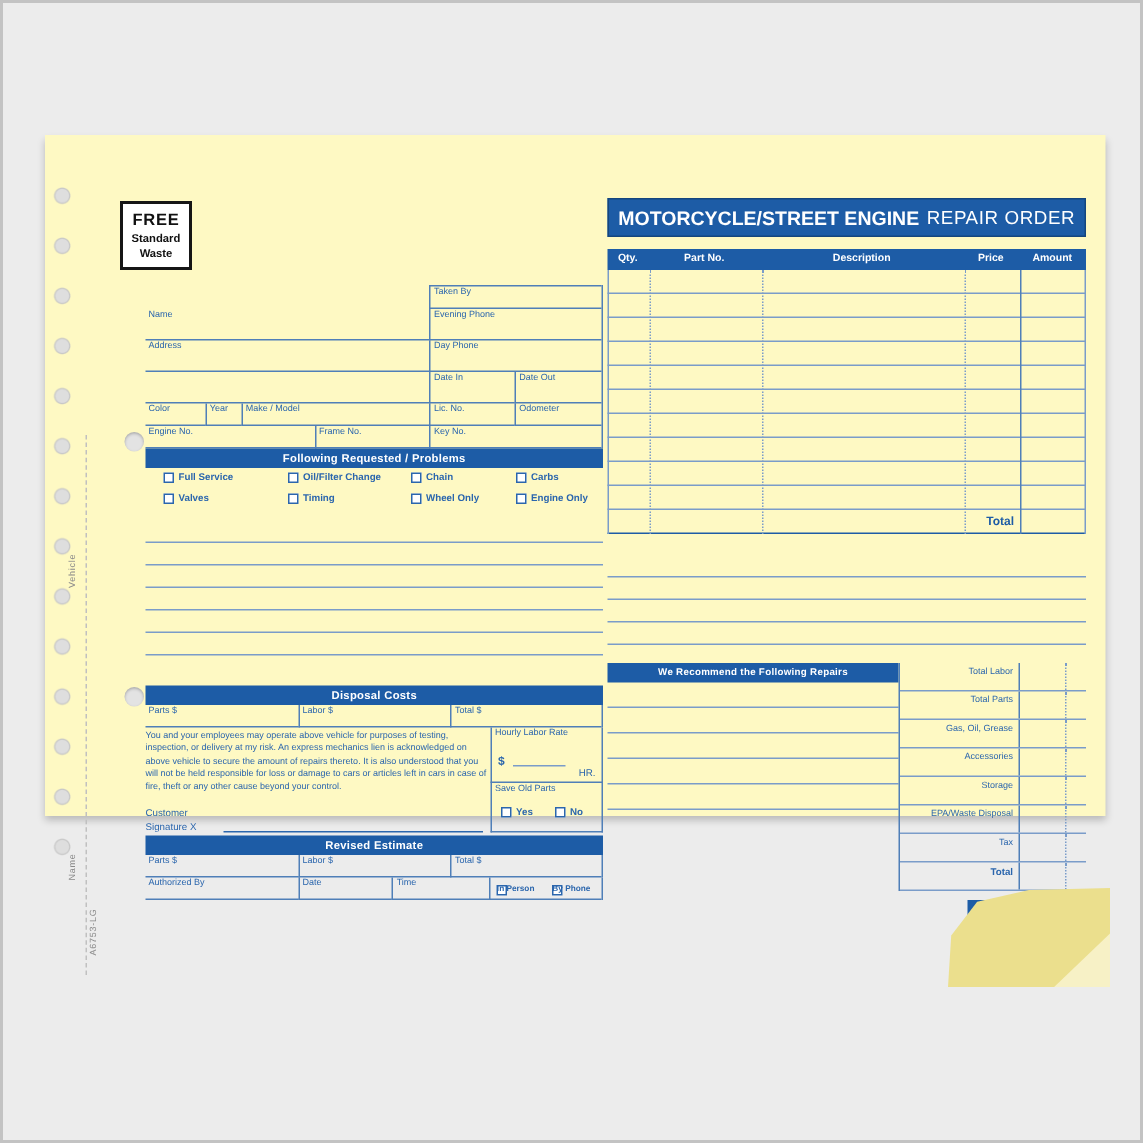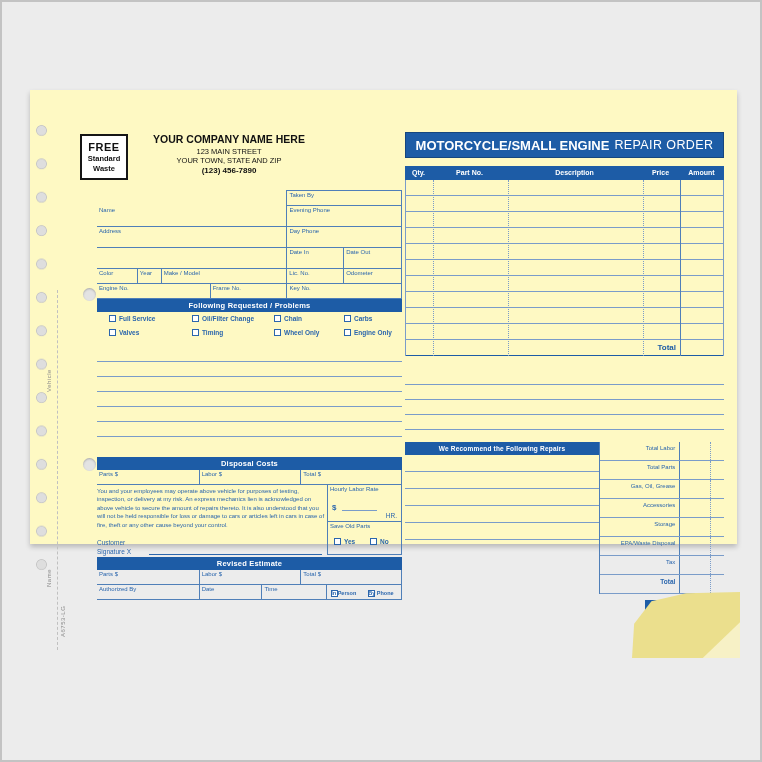--- a/index.html
+++ b/index.html
@@ -112,28 +112,22 @@
     <div class="perf"></div>
     <div class="vtext" style="left:16px;top:302px">Vehicle</div>
     <div class="vtext" style="left:16px;top:497px">Name</div>
     <div class="vtext" style="left:30px;top:547px">A6753-LG</div>
 
     <div class="logo-box">
       <div class="l1">FREE</div>
       <div class="l2">Standard</div>
       <div class="l3">Waste</div>
     </div>
-    <div class="company">
-      <div class="cname">YOUR COMPANY NAME HERE</div>
-      <div class="caddr">123 MAIN STREET</div>
-      <div class="caddr">YOUR TOWN, STATE AND ZIP</div>
-      <div class="cphone">(123) 456-7890</div>
-    </div>
     <div class="title-bar">
-      <span class="tb-bold">MOTORCYCLE/SMALL ENGINE</span>
+      <span class="tb-bold">MOTORCYCLE/STREET ENGINE</span>
       <span class="tb-reg">REPAIR ORDER</span>
     </div>
 
     <div class="pt-head">
       <span style="width:27px">Qty.</span>
       <span style="width:75px">Part No.</span>
       <span style="width:135px">Description</span>
       <span style="width:37px">Price</span>
       <span style="width:45px">Amount</span>
     </div>

